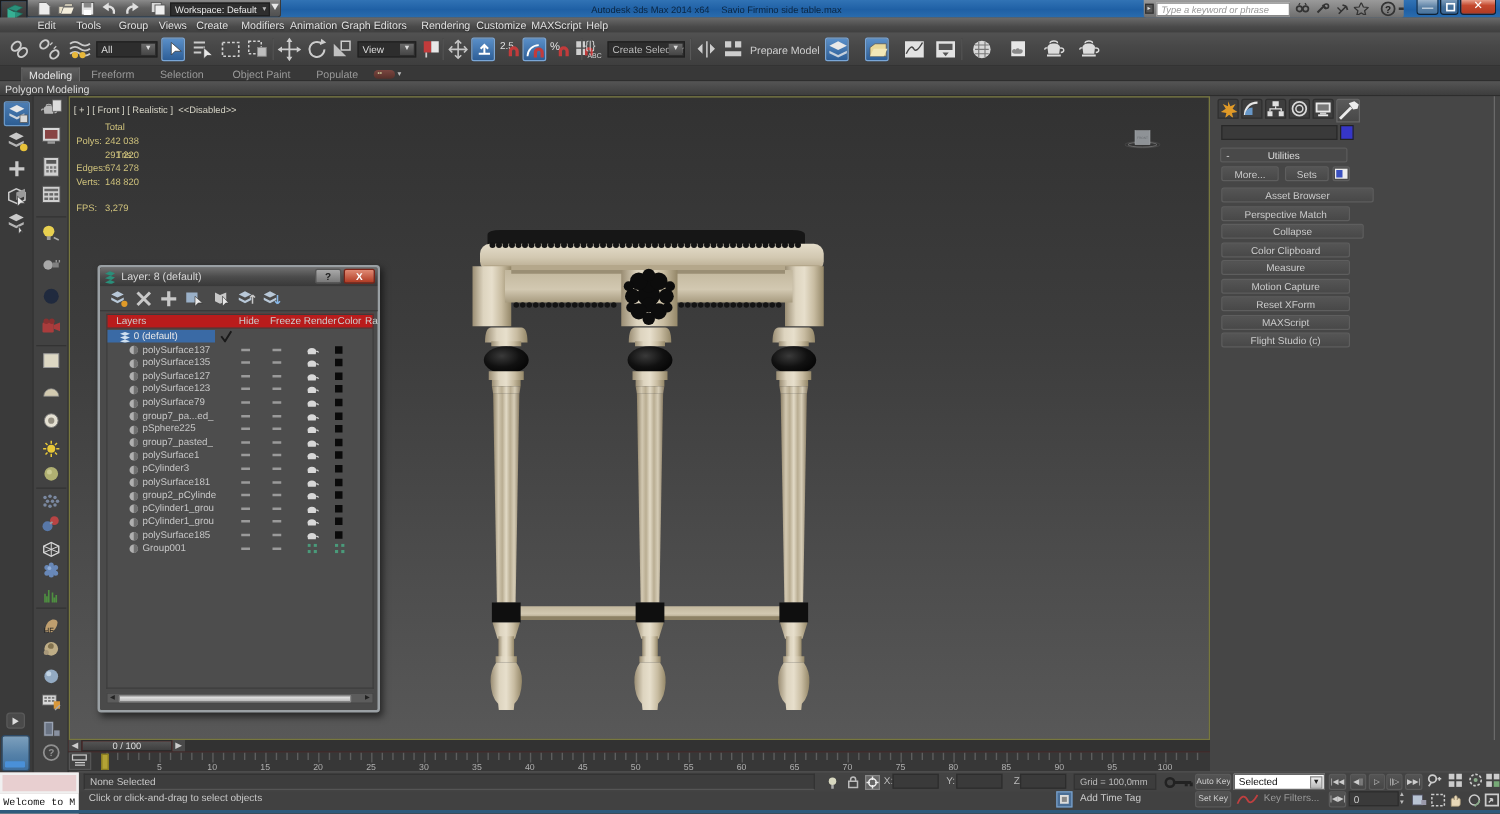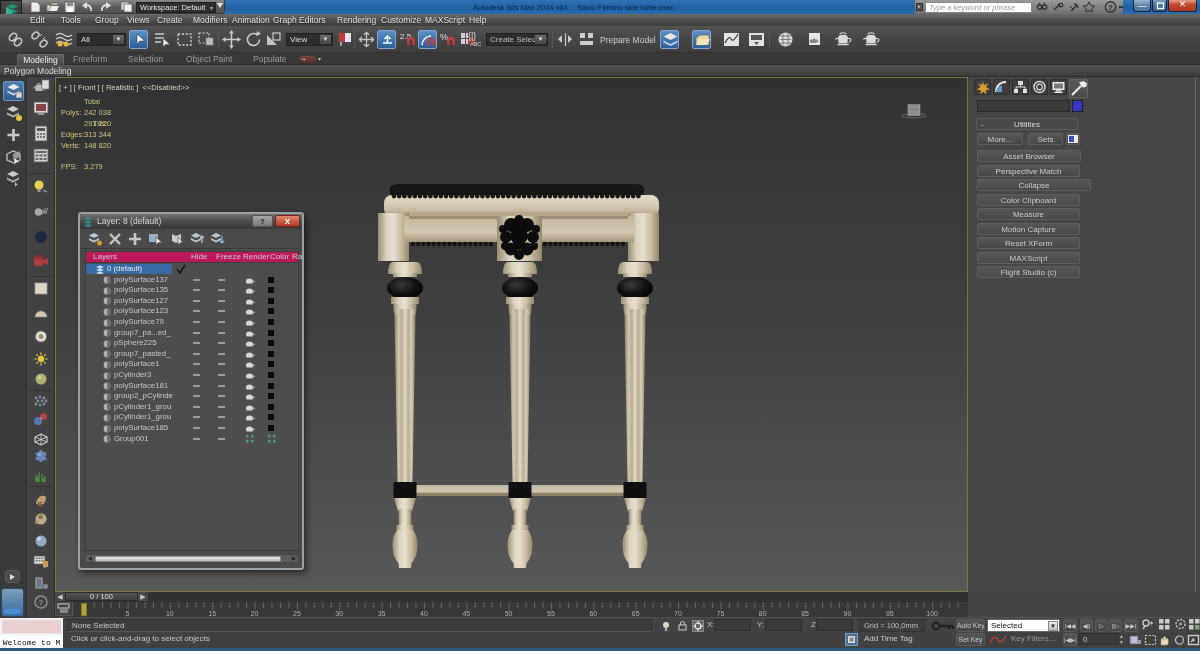--- a/index.html
+++ b/index.html
@@ -70,21 +70,21 @@
 #welcome2{left:0;top:635px;width:63px;height:16px;background:#fff;font-family:"Liberation Mono",monospace;font-size:8px;color:#111;line-height:15px;text-align:center;}
 .sfield{background:#3a3a3a;border:1px solid #2d2d2d;height:12px;}
 .slabel{font-size:8px;color:#bbb;}
 .bbtn{background:linear-gradient(#545454,#464646);border:1px solid #5a5a5a;border-radius:2px;font-size:8px;color:#ccc;text-align:center;white-space:nowrap;overflow:hidden;}
 
 #dlg{left:78px;top:212px;width:226px;height:358px;background:#4a4a4a;
  border:2px solid #9aA0a4;border-radius:3px;box-shadow:2px 3px 6px rgba(0,0,0,.55);}
 #dlgtitle{left:0;top:0;width:222px;height:15px;background:linear-gradient(#707070,#4b4b4b 50%,#383838);border-radius:2px 2px 0 0;
  font-size:8.5px;color:#d8d8d8;}
 #dlgtools{left:0;top:15px;width:222px;height:20px;background:#4a4a4a;border-bottom:1px solid #3a3a3a;}
-#dlghdr{left:5px;top:37px;width:214px;height:12px;background:#be185d;border:1px solid #3c3c3c;font-size:8px;color:#ccc;}
+#dlghdr{left:5px;top:37px;width:214px;height:12px;background:#b91c1c;border:1px solid #3c3c3c;font-size:8px;color:#ccc;}
 #dlglist{left:5px;top:49px;width:214px;height:288px;background:#4d4d4d;border:1px solid #3c3c3c;border-top:none;}
 .drow{left:0;width:214px;height:10.6px;font-size:7.8px;color:#c6c6c6;}
 .dash{width:7px;height:2px;background:#9a9a9a;top:4px;}
 .csq{width:6px;height:6px;background:#0a0a0a;top:2px;}
 #dlgscroll{left:5px;top:340px;width:214px;height:9px;background:#5c5c5c;border:1px solid #444;}
 </style>
 </head>
 <body>
 <div id="root">
   <div id="tbblue"></div>
@@ -647,21 +647,21 @@
       </div>
   </div>
   <div id="viewport">
     <div id="vplabel" class="t">[ + ] [ Front ] [ Realistic ] &nbsp;&lt;&lt;Disabled&gt;&gt;</div>
     <div class="stat t" style="left:28px;top:19px;">Total</div>
     <div class="stat t" style="left:5px;top:30px;">Polys:</div>
       <div class="stat t" style="left:28px;top:30px;">242 038</div>
     <div class="stat t" style="left:5px;top:41px;margin-left:32px;">Tris:</div>
       <div class="stat t" style="left:28px;top:41px;">291 220</div>
     <div class="stat t" style="left:5px;top:52px;">Edges:</div>
-      <div class="stat t" style="left:28px;top:52px;">313 344</div>
+      <div class="stat t" style="left:28px;top:52px;">674 278</div>
     <div class="stat t" style="left:5px;top:63px;">Verts:</div>
       <div class="stat t" style="left:28px;top:63px;">148 820</div>
     <div class="stat t" style="left:5px;top:84px;">FPS:</div>
       <div class="stat t" style="left:28px;top:84px;">3,279</div>
     <svg id="tablesvg" style="left:0;top:0;" width="913" height="515" viewBox="0 0 913 515">
       <defs>
         <linearGradient id="cyl" x1="0" y1="0" x2="1" y2="0">
           <stop offset="0" stop-color="#9a8d73"></stop>
             <stop offset="0.28" stop-color="#ddd4bf"></stop>
           <stop offset="0.5" stop-color="#e7dfcc"></stop>
@@ -910,21 +910,21 @@
       <div id="rblue"></div>
     <div id="rollout"><span style="position:absolute;left:4px;top:0;">-</span>Utilities</div>
     <div class="rbtn" style="left:9px;top:56px;width:46px;">More...</div>
     <div class="rbtn" style="left:60px;top:56px;width:35px;">Sets</div>
     <div class="rbtn" style="left:98px;top:56px;width:14px;">
         <svg width="12" height="10" style="position:absolute;left:0px;top:0px;">
           <rect x="1" y="1" width="10" height="8" fill="#ececec"></rect>
           <rect x="2" y="2" width="5" height="6" fill="#3a50c0"></rect>
         </svg>
       </div>
-    <div class="rbtn" style="left:9px;top:73px;width:104px;">Asset Browser</div>
+    <div class="rbtn" style="left:9px;top:73px;width:122px;">Asset Browser</div>
     <div class="rbtn" style="left:9px;top:87.5px;width:103px;">Perspective Match</div>
     <div class="rbtn" style="left:9px;top:102px;width:114px;">Collapse</div>
     <div class="rbtn" style="left:9px;top:116.5px;width:103px;">Color Clipboard</div>
     <div class="rbtn" style="left:9px;top:131px;width:103px;">Measure</div>
     <div class="rbtn" style="left:9px;top:145.5px;width:103px;">Motion Capture</div>
     <div class="rbtn" style="left:9px;top:160px;width:103px;">Reset XForm</div>
     <div class="rbtn" style="left:9px;top:174.5px;width:103px;">MAXScript</div>
     <div class="rbtn" style="left:9px;top:189px;width:103px;">Flight Studio (c)</div>
   </div>
 

